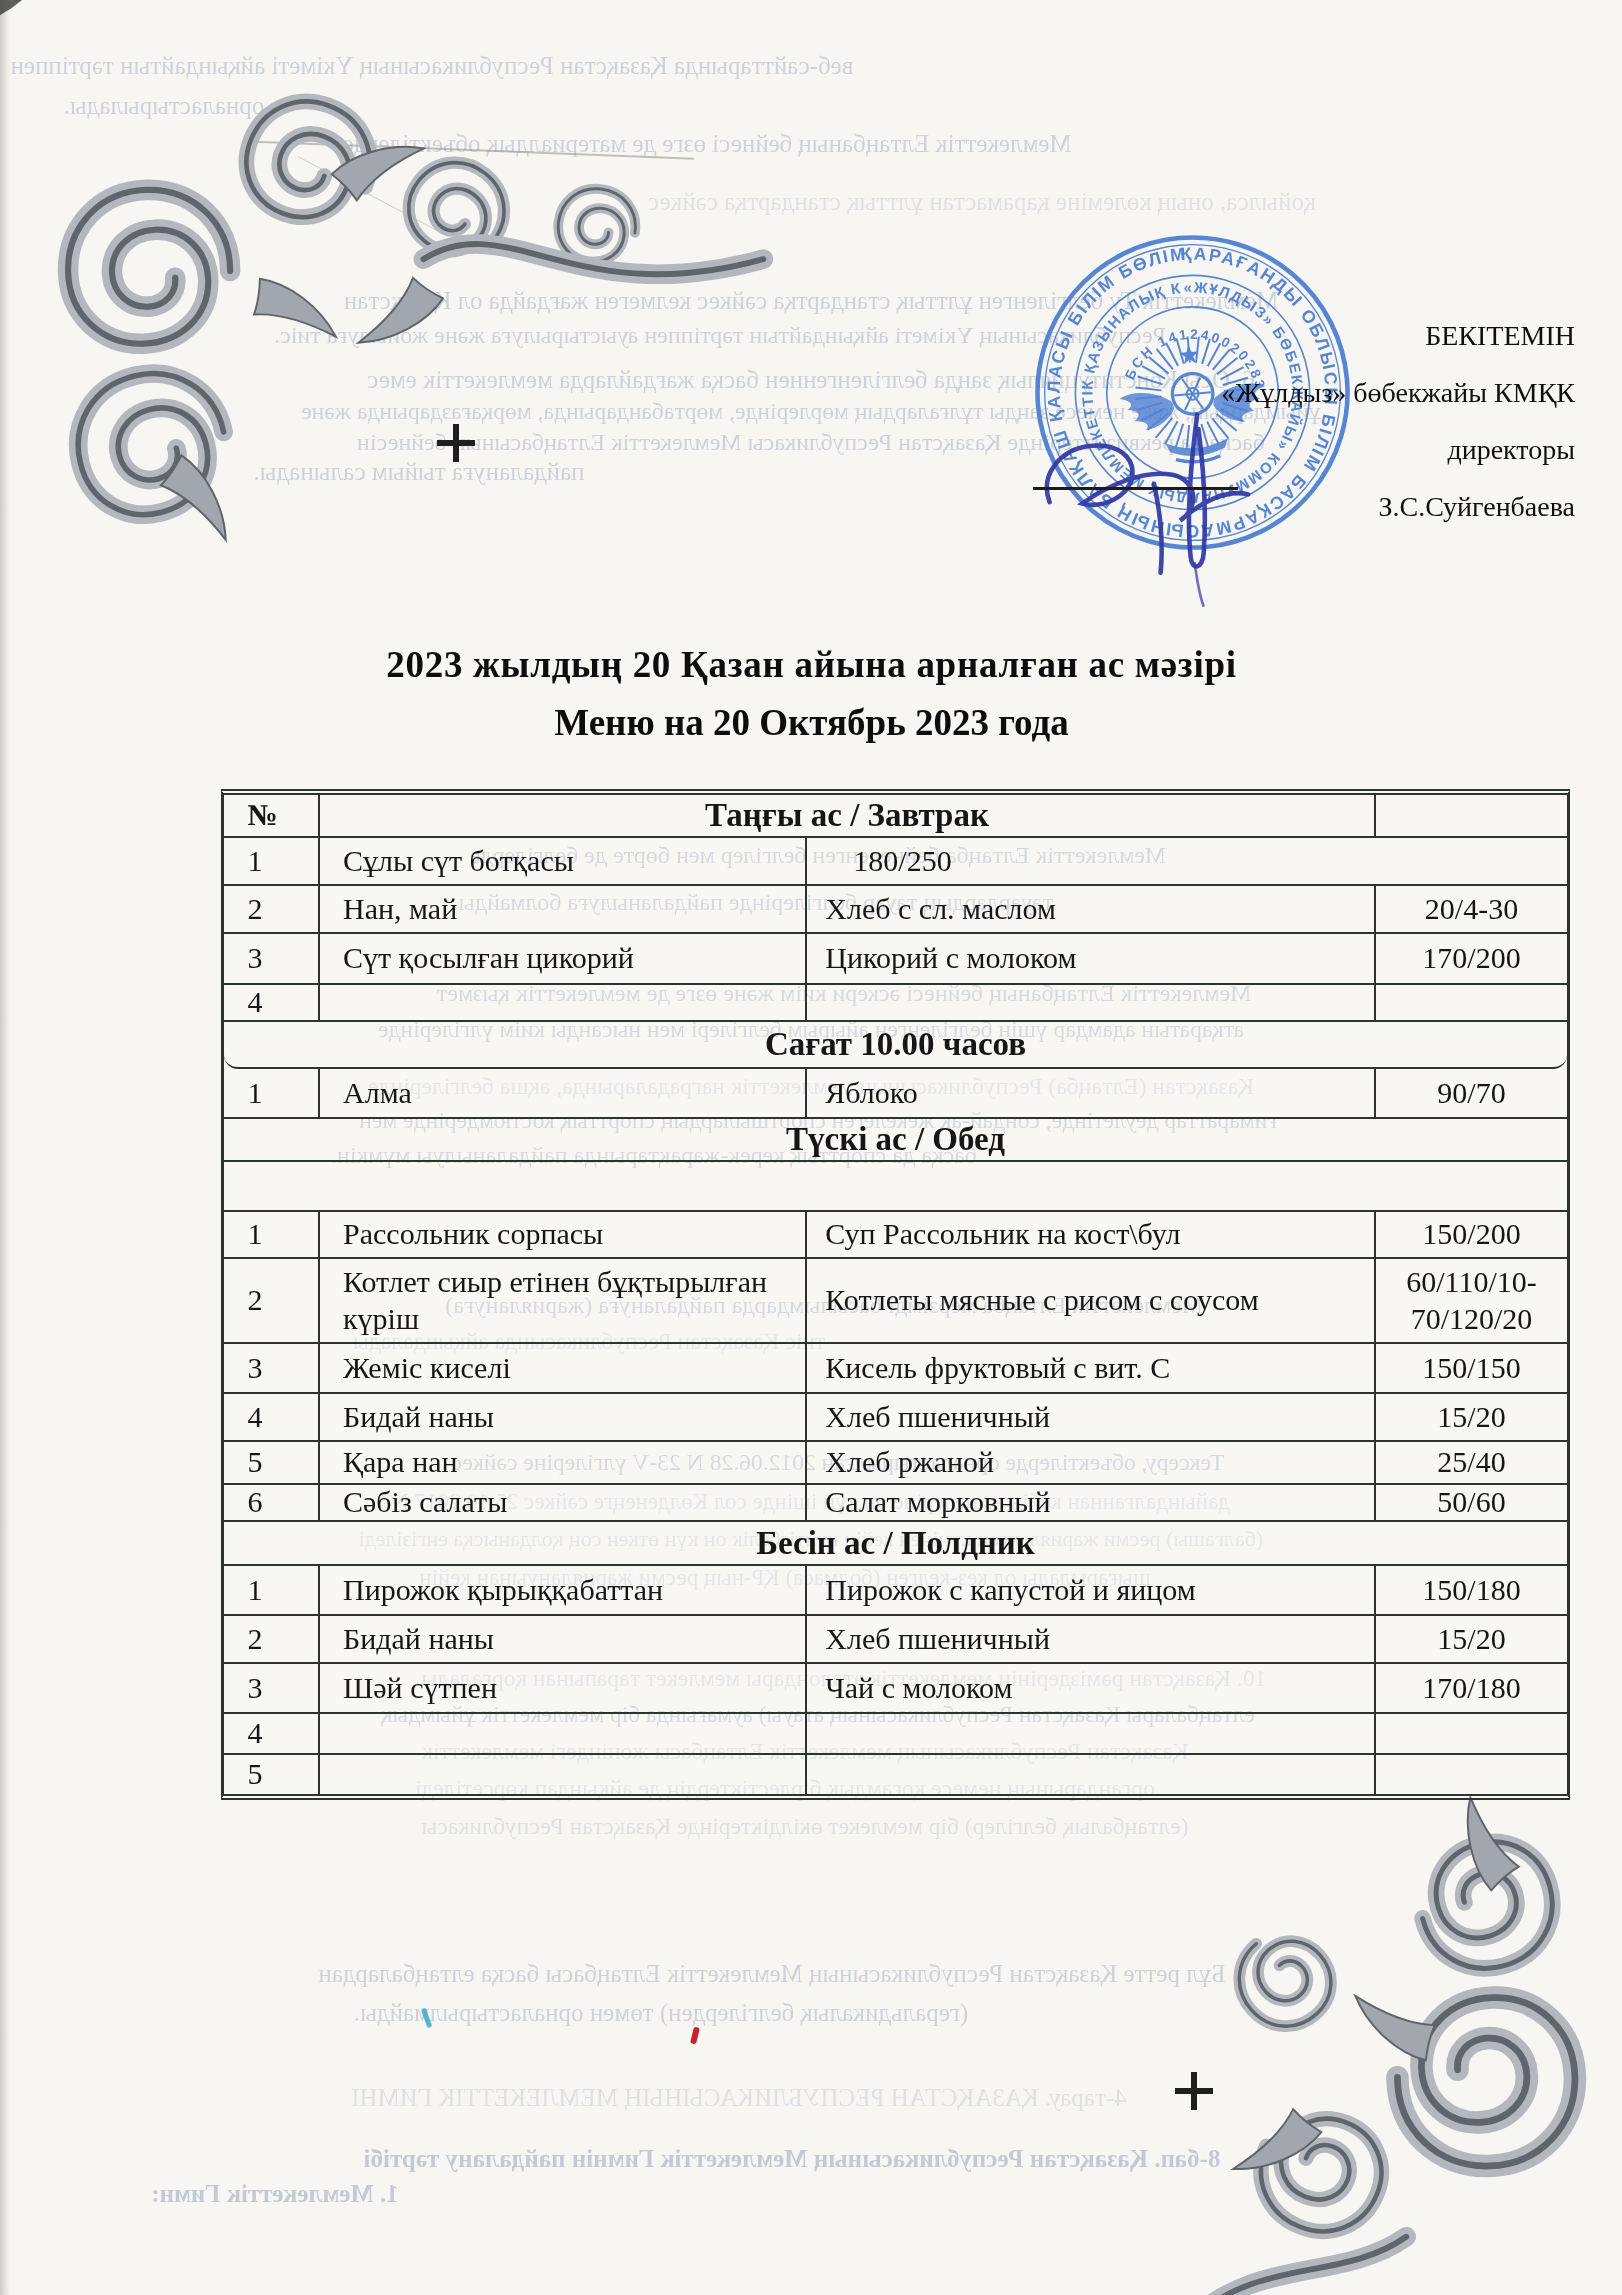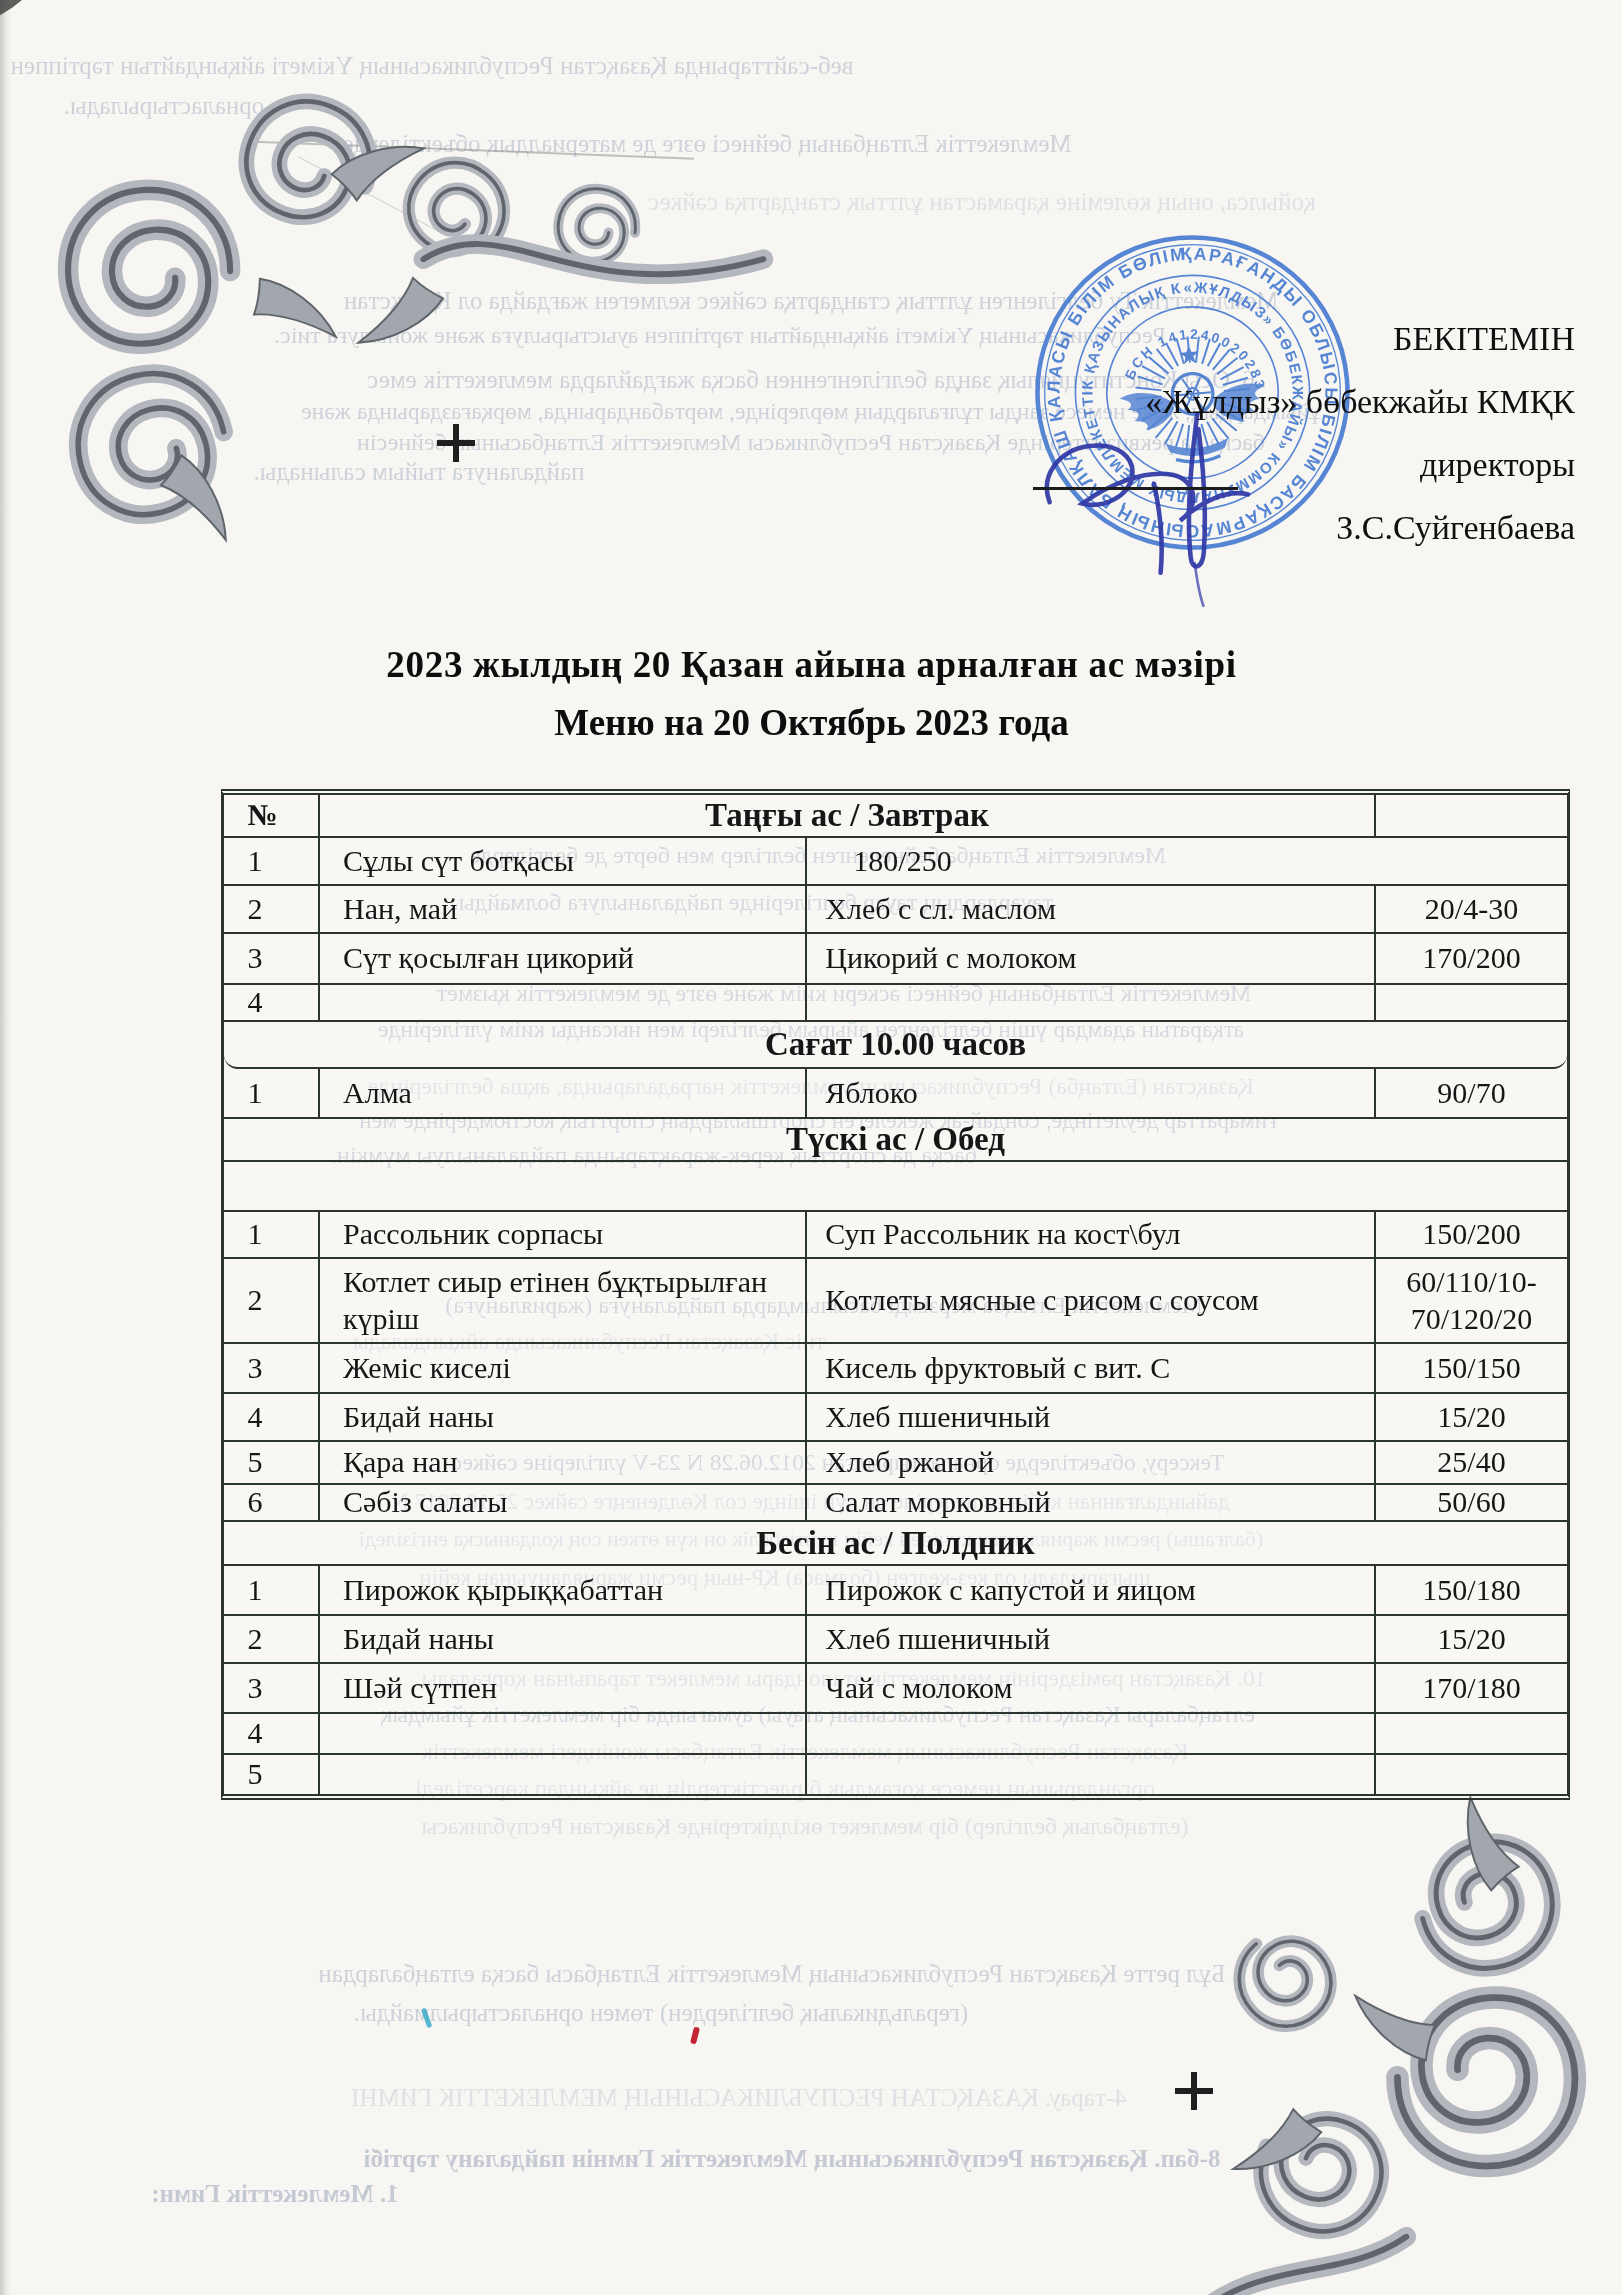--- a/index.html
+++ b/index.html
@@ -14,21 +14,21 @@
     clip-path:polygon(0 0,100% 0,55% 45%,0 90%);opacity:.8;}
 
   
   .ghost{position:absolute; white-space:nowrap; color:#7f8dab; opacity:.34;
     transform:translateX(-50%) scaleX(-1); font-family:"Liberation Serif",serif;}
   .ghost.light{opacity:.20;}
   .ghost.strong{opacity:.42; font-weight:700;}
 
   
   .approval{position:absolute; top:322px; right:48px; text-align:right;
-    font-size:34px; line-height:1.0; color:#101010;}
+    font-size:28px; line-height:1.0; color:#101010;}
   .approval div{margin-bottom:29px;}
   .sig-line{position:absolute; left:1033px; top:487px; width:205px; height:3.3px; background:#1c1c1c;}
 
   
   .title{position:absolute; left:0; width:1623px; text-align:center; font-weight:700; color:#0d0d0d;margin-top:36px;}
   .title.kk{top:607px; font-size:37px; letter-spacing:0.7px;}
   .title.ru{top:665px; font-size:37px;}
 
   
   .plus{position:absolute; width:38px; height:38px;}

